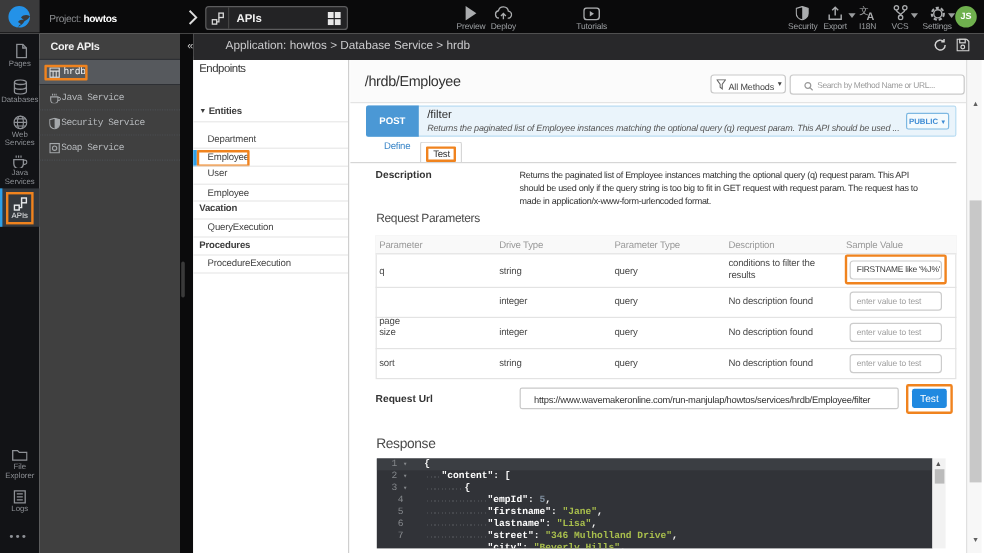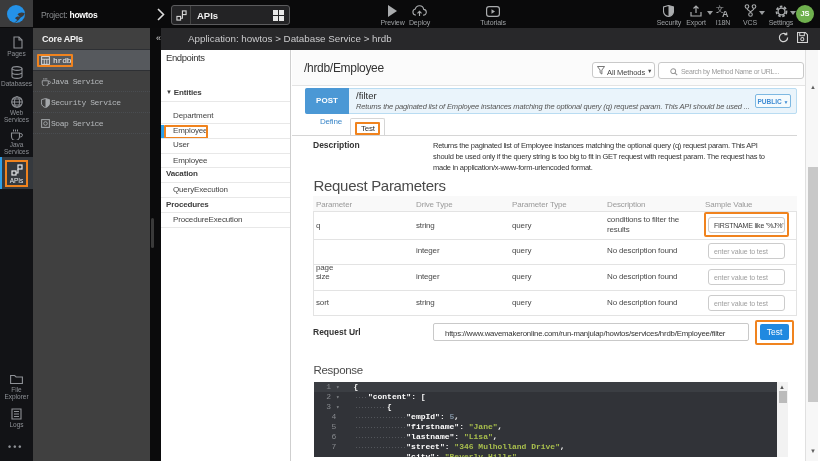--- a/index.html
+++ b/index.html
@@ -298,21 +298,21 @@
 
   <div style="position:absolute;left:0px;top:88px;width:505px;height:0;border-top:1px solid #d6d6d6"></div>
   <div style="position:absolute;left:58px;top:71px;width:35px;height:17px;background:#fff;border:1px solid #d6d6d6;border-bottom:none;border-radius:2px 2px 0 0"></div>
   <div style="position:absolute;left:28px;top:70px;font-size:8px;letter-spacing:-0.2px;color:#3a86c8">Define</div>
   <div style="position:absolute;left:63px;top:74.5px;width:25px;height:13.5px;border:2px solid #f0831e;border-radius:1px"></div>
   <div style="position:absolute;left:69px;top:77px;font-size:8px;letter-spacing:-0.2px;color:#333">Test</div>
 
   <div style="position:absolute;left:21px;top:93px;font-size:8.5px;font-weight:bold;color:#333">Description</div>
   <div style="position:absolute;left:141px;top:92.5px;font-size:7.5px;letter-spacing:-0.25px;color:#333;line-height:11px;white-space:nowrap">Returns the paginated list of Employee instances matching the optional query (q) request param. This API<br>should be used only if the query string is too big to fit in GET request with request param. The request has to<br>made in application/x-www-form-urlencoded format.</div>
 
-  <div style="position:absolute;left:21.5px;top:130px;font-size:15px;letter-spacing:-0.3px;color:#4a4a4a">Request Parameters</div>
+  <div style="position:absolute;left:21.5px;top:130px;font-size:10px;letter-spacing:-0.3px;color:#4a4a4a">Request Parameters</div>
 
   <div style="position:absolute;left:21px;top:149px;width:484px;height:120px;border:1px solid #e3e3e3"></div>
   <div style="position:absolute;left:21px;top:149px;width:484px;height:16px;background:#f9f9f9;border-bottom:1px solid #e3e3e3"></div>
   <div class="thead" style="left:24px;top:153px">Parameter</div>
   <div class="thead" style="left:124px;top:153px">Drive Type</div>
   <div class="thead" style="left:220px;top:153px">Parameter Type</div>
   <div class="thead" style="left:315px;top:153px">Description</div>
   <div class="thead" style="left:413px;top:153px">Sample Value</div>
 
   <div class="tcell" style="left:24px;top:174px">q</div>

